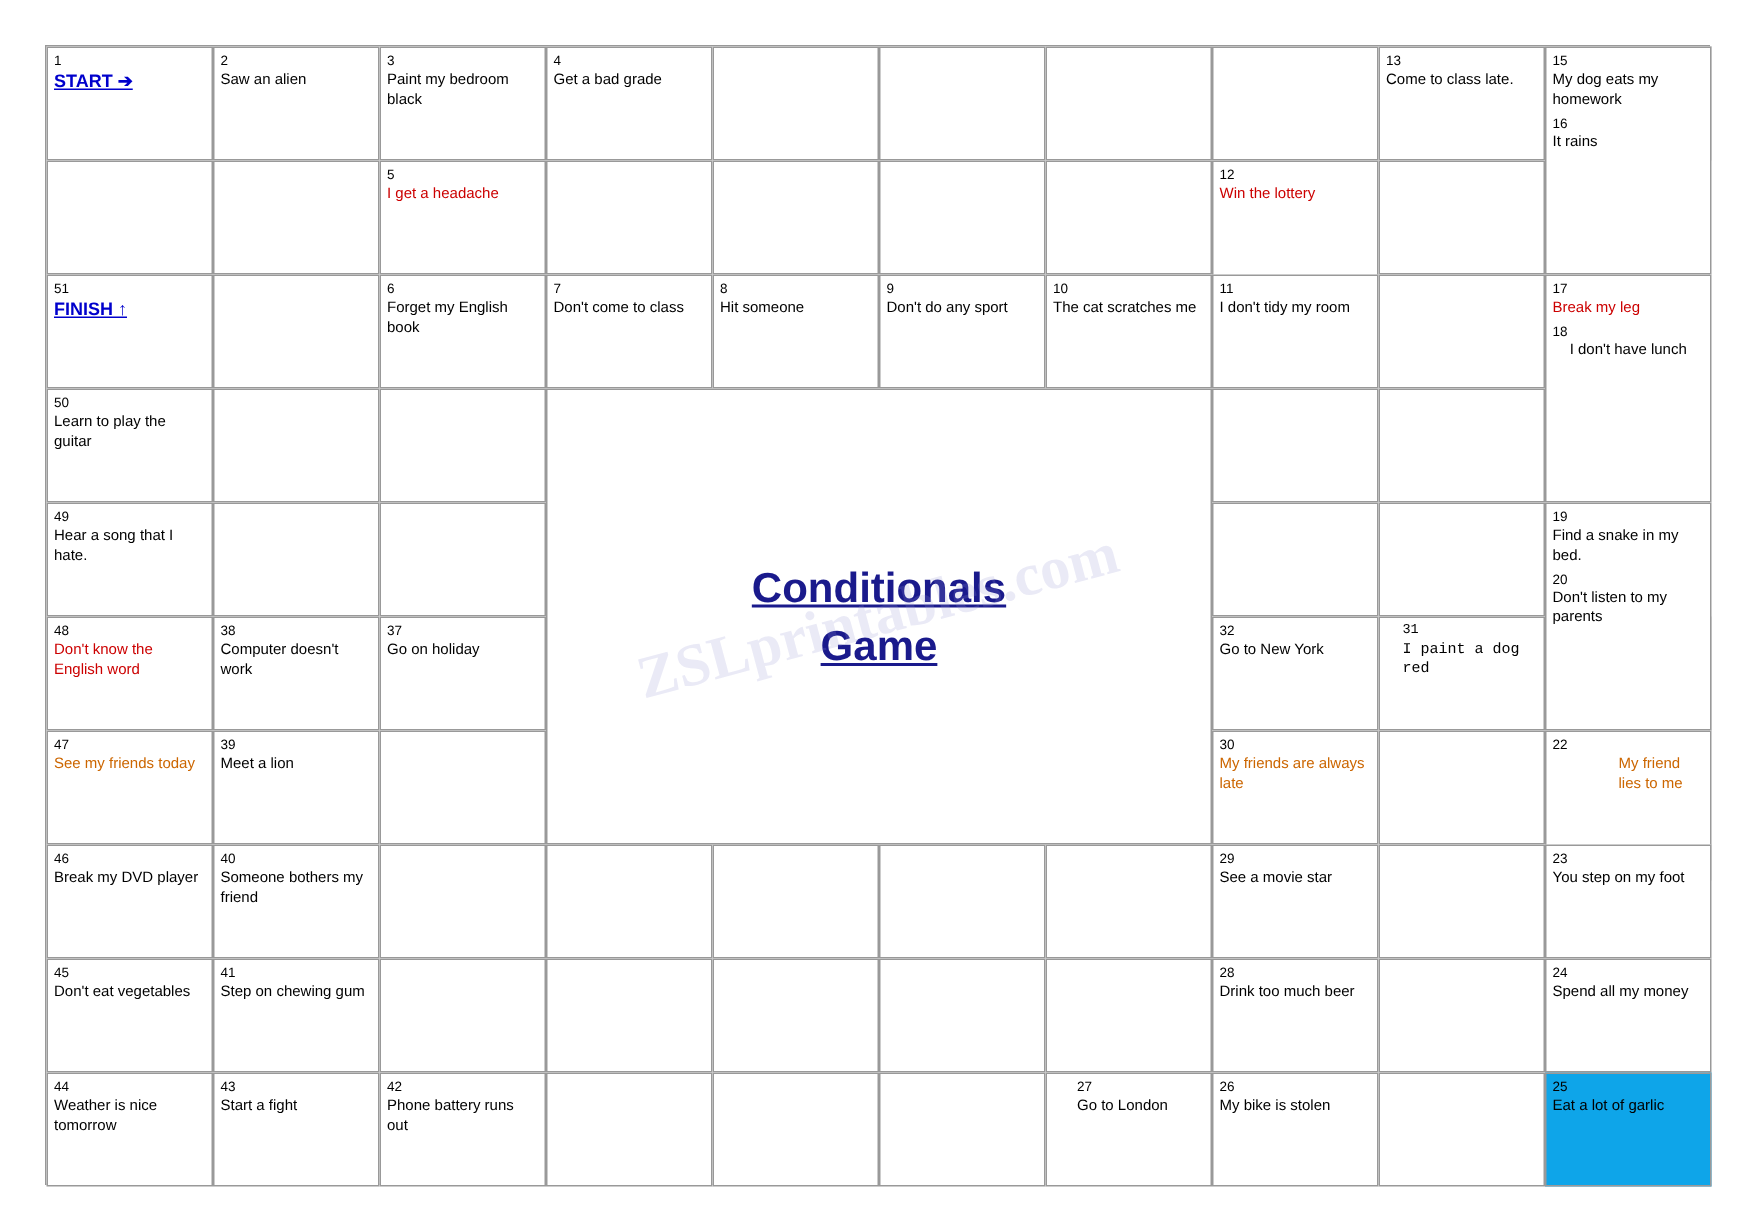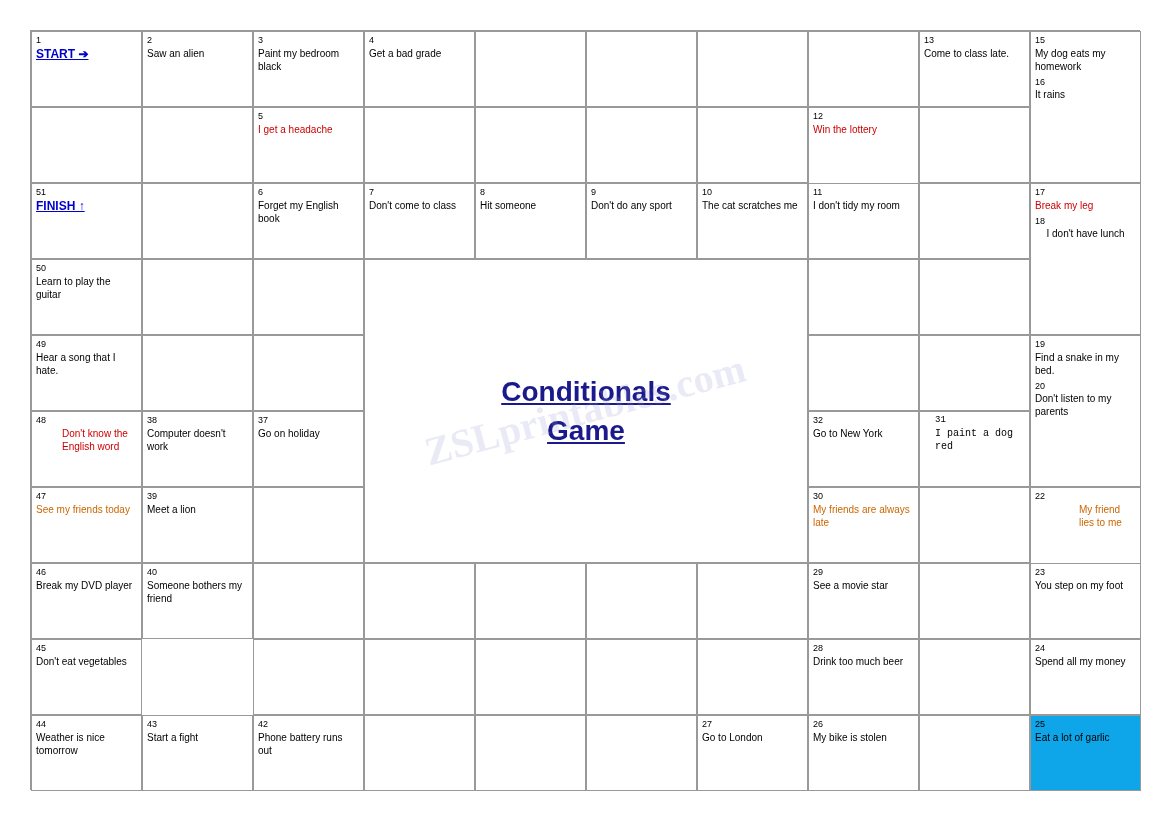--- a/index.html
+++ b/index.html
@@ -109,21 +109,21 @@
       <div style="position: absolute; left: 0px; top: 304px; width: 111px; height: 76px; border: 1px solid rgb(153, 153, 153); padding: 3px 4px; font-size: 10px; line-height: 1.3; overflow: hidden; background: rgb(255, 255, 255); box-sizing: border-box;">
         <span style="font-size:9px;display:block;color:#000;">49</span>
         <span style="color:#000;display:block;">Hear a song that I hate.</span>
       </div>
       <div style="position: absolute; left: 111px; top: 304px; width: 111px; height: 76px; border: 1px solid rgb(153, 153, 153); padding: 3px 4px; font-size: 10px; line-height: 1.3; overflow: hidden; background: rgb(255, 255, 255); box-sizing: border-box;"></div>
       <div style="position: absolute; left: 222px; top: 304px; width: 111px; height: 76px; border: 1px solid rgb(153, 153, 153); padding: 3px 4px; font-size: 10px; line-height: 1.3; overflow: hidden; background: rgb(255, 255, 255); box-sizing: border-box;"></div>
       <div style="position: absolute; left: 777px; top: 304px; width: 111px; height: 76px; border: 1px solid rgb(153, 153, 153); padding: 3px 4px; font-size: 10px; line-height: 1.3; overflow: hidden; background: rgb(255, 255, 255); box-sizing: border-box;"></div>
       <div style="position: absolute; left: 888px; top: 304px; width: 111px; height: 76px; border: 1px solid rgb(153, 153, 153); padding: 3px 4px; font-size: 10px; line-height: 1.3; overflow: hidden; background: rgb(255, 255, 255); box-sizing: border-box;"></div>
       <div style="position: absolute; left: 0px; top: 380px; width: 111px; height: 76px; border: 1px solid rgb(153, 153, 153); padding: 3px 4px; font-size: 10px; line-height: 1.3; overflow: hidden; background: rgb(255, 255, 255); box-sizing: border-box;">
         <span style="font-size:9px;display:block;color:#000;">48</span>
-        <span style="color:#cc0000;display:block;margin-left:26px;">Don't know the English word</span>
+        <span style="color:#cc0000;display:block;">Don't know the English word</span>
       </div>
       <div style="position: absolute; left: 111px; top: 380px; width: 111px; height: 76px; border: 1px solid rgb(153, 153, 153); padding: 3px 4px; font-size: 10px; line-height: 1.3; overflow: hidden; background: rgb(255, 255, 255); box-sizing: border-box;">
         <span style="font-size:9px;display:block;color:#000;">38</span>
         <span style="color:#000;display:block;">Computer doesn't work</span>
       </div>
       <div style="position: absolute; left: 222px; top: 380px; width: 111px; height: 76px; border: 1px solid rgb(153, 153, 153); padding: 3px 4px; font-size: 10px; line-height: 1.3; overflow: hidden; background: rgb(255, 255, 255); box-sizing: border-box;">
         <span style="font-size:9px;display:block;color:#000;">37</span>
         <span style="color:#000;display:block;">Go on holiday</span>
       </div>
       <div style="position: absolute; left: 333px; top: 380px; width: 111px; height: 76px; border: 1px solid rgb(153, 153, 153); padding: 3px 4px; font-size: 10px; line-height: 1.3; overflow: hidden; background: rgb(255, 255, 255); box-sizing: border-box;">
@@ -195,20 +195,24 @@
       </div>
       <div style="position: absolute; left: 888px; top: 532px; width: 111px; height: 76px; border: 1px solid rgb(153, 153, 153); padding: 3px 4px; font-size: 10px; line-height: 1.3; overflow: hidden; background: rgb(255, 255, 255); box-sizing: border-box;"></div>
       <div style="position: absolute; left: 999px; top: 532px; width: 111px; height: 76px; border: 1px solid rgb(153, 153, 153); padding: 3px 4px; font-size: 10px; line-height: 1.3; overflow: hidden; background: rgb(255, 255, 255); box-sizing: border-box;">
         <span style="font-size:9px;display:block;color:#000;">23</span>
         <span style="color:#000;display:block;">You step on my foot</span>
       </div>
       <div style="position: absolute; left: 0px; top: 608px; width: 111px; height: 76px; border: 1px solid rgb(153, 153, 153); padding: 3px 4px; font-size: 10px; line-height: 1.3; overflow: hidden; background: rgb(255, 255, 255); box-sizing: border-box;">
         <span style="font-size:9px;display:block;color:#000;">45</span>
         <span style="color:#000;display:block;">Don't eat vegetables</span>
       </div>
+      <div style="position: absolute; left: 111px; top: 608px; width: 111px; height: 76px; border: 1px solid rgb(153, 153, 153); padding: 3px 4px; font-size: 10px; line-height: 1.3; overflow: hidden; background: rgb(255, 255, 255); box-sizing: border-box;">
+        <span style="font-size:9px;display:block;color:#000;">41</span>
+        <span style="color:#000;display:block;">Step on chewing gum</span>
+      </div>
       <div style="position: absolute; left: 222px; top: 608px; width: 111px; height: 76px; border: 1px solid rgb(153, 153, 153); padding: 3px 4px; font-size: 10px; line-height: 1.3; overflow: hidden; background: rgb(255, 255, 255); box-sizing: border-box;"></div>
       <div style="position: absolute; left: 333px; top: 608px; width: 111px; height: 76px; border: 1px solid rgb(153, 153, 153); padding: 3px 4px; font-size: 10px; line-height: 1.3; overflow: hidden; background: rgb(255, 255, 255); box-sizing: border-box;"></div>
       <div style="position: absolute; left: 444px; top: 608px; width: 111px; height: 76px; border: 1px solid rgb(153, 153, 153); padding: 3px 4px; font-size: 10px; line-height: 1.3; overflow: hidden; background: rgb(255, 255, 255); box-sizing: border-box;"></div>
       <div style="position: absolute; left: 555px; top: 608px; width: 111px; height: 76px; border: 1px solid rgb(153, 153, 153); padding: 3px 4px; font-size: 10px; line-height: 1.3; overflow: hidden; background: rgb(255, 255, 255); box-sizing: border-box;"></div>
       <div style="position: absolute; left: 666px; top: 608px; width: 111px; height: 76px; border: 1px solid rgb(153, 153, 153); padding: 3px 4px; font-size: 10px; line-height: 1.3; overflow: hidden; background: rgb(255, 255, 255); box-sizing: border-box;"></div>
       <div style="position: absolute; left: 777px; top: 608px; width: 111px; height: 76px; border: 1px solid rgb(153, 153, 153); padding: 3px 4px; font-size: 10px; line-height: 1.3; overflow: hidden; background: rgb(255, 255, 255); box-sizing: border-box;">
         <span style="font-size:9px;display:block;color:#000;">28</span>
         <span style="color:#000;display:block;">Drink too much beer</span>
       </div>
       <div style="position: absolute; left: 888px; top: 608px; width: 111px; height: 76px; border: 1px solid rgb(153, 153, 153); padding: 3px 4px; font-size: 10px; line-height: 1.3; overflow: hidden; background: rgb(255, 255, 255); box-sizing: border-box;"></div>
@@ -224,21 +228,21 @@
         <span style="font-size:9px;display:block;color:#000;">43</span>
         <span style="color:#000;display:block;">Start a fight</span>
       </div>
       <div style="position: absolute; left: 222px; top: 684px; width: 111px; height: 76px; border: 1px solid rgb(153, 153, 153); padding: 3px 4px; font-size: 10px; line-height: 1.3; overflow: hidden; background: rgb(255, 255, 255); box-sizing: border-box;">
         <span style="font-size:9px;display:block;color:#000;">42</span>
         <span style="color:#000;display:block;">Phone battery runs out</span>
       </div>
       <div style="position: absolute; left: 333px; top: 684px; width: 111px; height: 76px; border: 1px solid rgb(153, 153, 153); padding: 3px 4px; font-size: 10px; line-height: 1.3; overflow: hidden; background: rgb(255, 255, 255); box-sizing: border-box;"></div>
       <div style="position: absolute; left: 444px; top: 684px; width: 111px; height: 76px; border: 1px solid rgb(153, 153, 153); padding: 3px 4px; font-size: 10px; line-height: 1.3; overflow: hidden; background: rgb(255, 255, 255); box-sizing: border-box;"></div>
       <div style="position: absolute; left: 555px; top: 684px; width: 111px; height: 76px; border: 1px solid rgb(153, 153, 153); padding: 3px 4px; font-size: 10px; line-height: 1.3; overflow: hidden; background: rgb(255, 255, 255); box-sizing: border-box;"></div>
-      <div style="position: absolute; left: 666px; top: 684px; width: 111px; height: 76px; border: 1px solid rgb(153, 153, 153); padding: 3px 4px; font-size: 10px; line-height: 1.3; overflow: hidden; background: rgb(255, 255, 255); box-sizing: border-box;">
+      <div style="position: absolute; left: 666px; top: 684px; width: 111px; height: 76px; border: 1px solid rgb(153, 153, 153); padding: 3px 20px; font-size: 10px; line-height: 1.3; overflow: hidden; background: rgb(255, 255, 255); box-sizing: border-box;">
         <span style="font-size:9px;display:block;color:#000;">27</span>
         <span style="color:#000;display:block;">Go to London</span>
       </div>
       <div style="position: absolute; left: 777px; top: 684px; width: 111px; height: 76px; border: 1px solid rgb(153, 153, 153); padding: 3px 4px; font-size: 10px; line-height: 1.3; overflow: hidden; background: rgb(255, 255, 255); box-sizing: border-box;">
         <span style="font-size:9px;display:block;color:#000;">26</span>
         <span style="color:#000;display:block;">My bike is stolen</span>
       </div>
       <div style="position: absolute; left: 888px; top: 684px; width: 111px; height: 76px; border: 1px solid rgb(153, 153, 153); padding: 3px 4px; font-size: 10px; line-height: 1.3; overflow: hidden; background: rgb(255, 255, 255); box-sizing: border-box;"></div>
       <div style="position: absolute; left: 999px; top: 684px; width: 111px; height: 76px; border: 1px solid rgb(153, 153, 153); padding: 3px 4px; font-size: 10px; line-height: 1.3; overflow: hidden; background: #0ea5e9; box-sizing: border-box;">
         <span style="font-size:9px;display:block;color:#000;">25</span>

